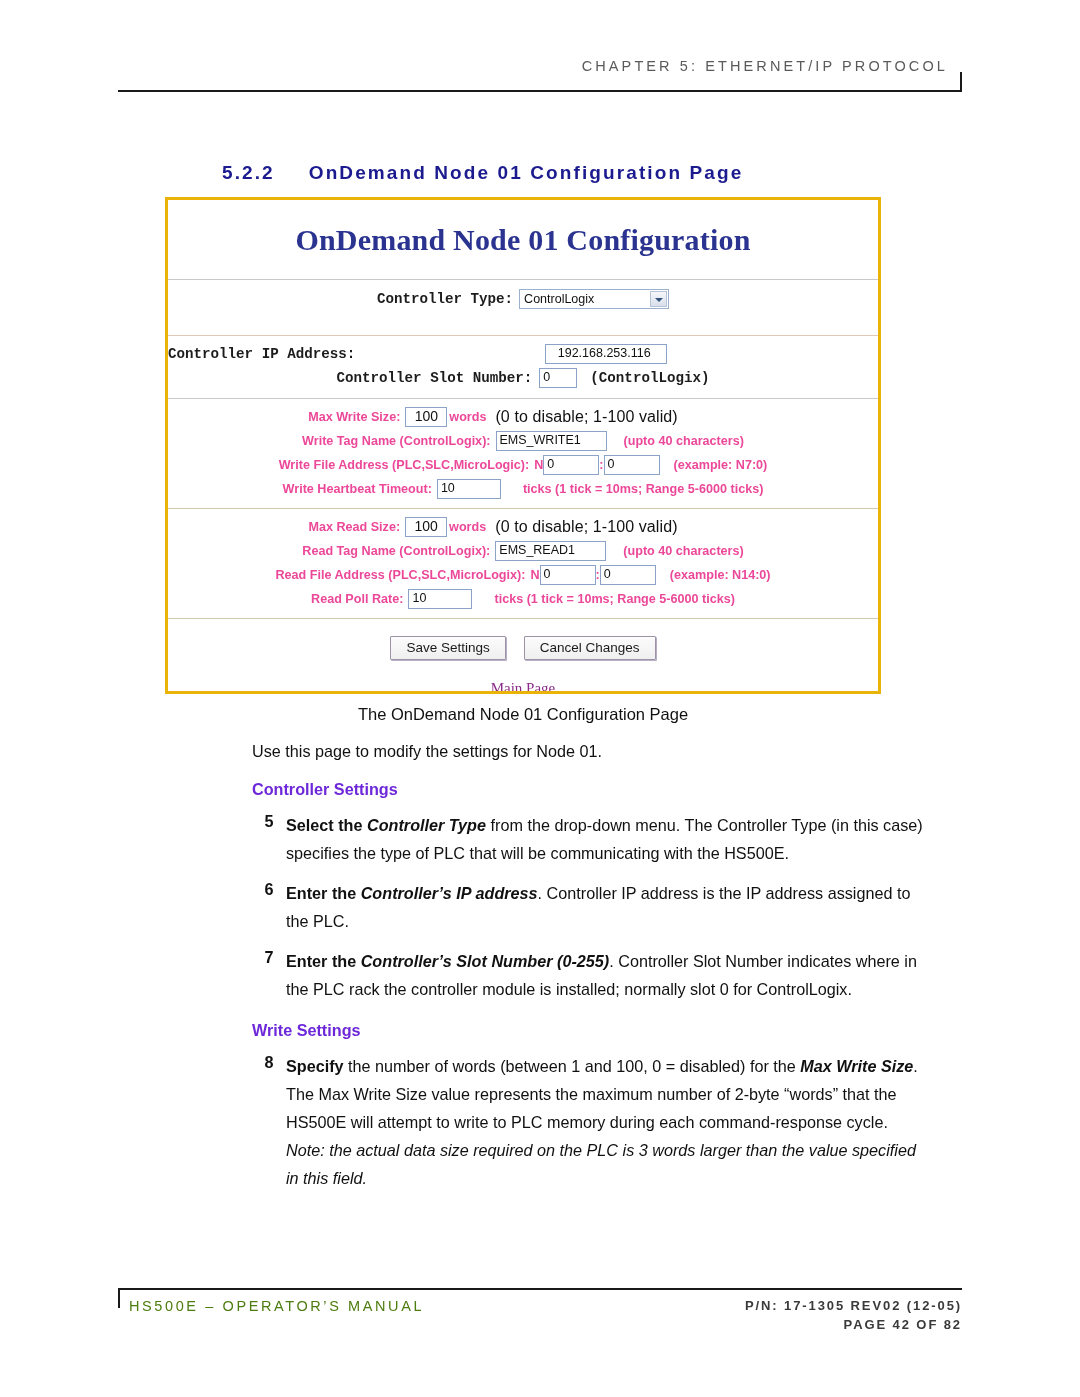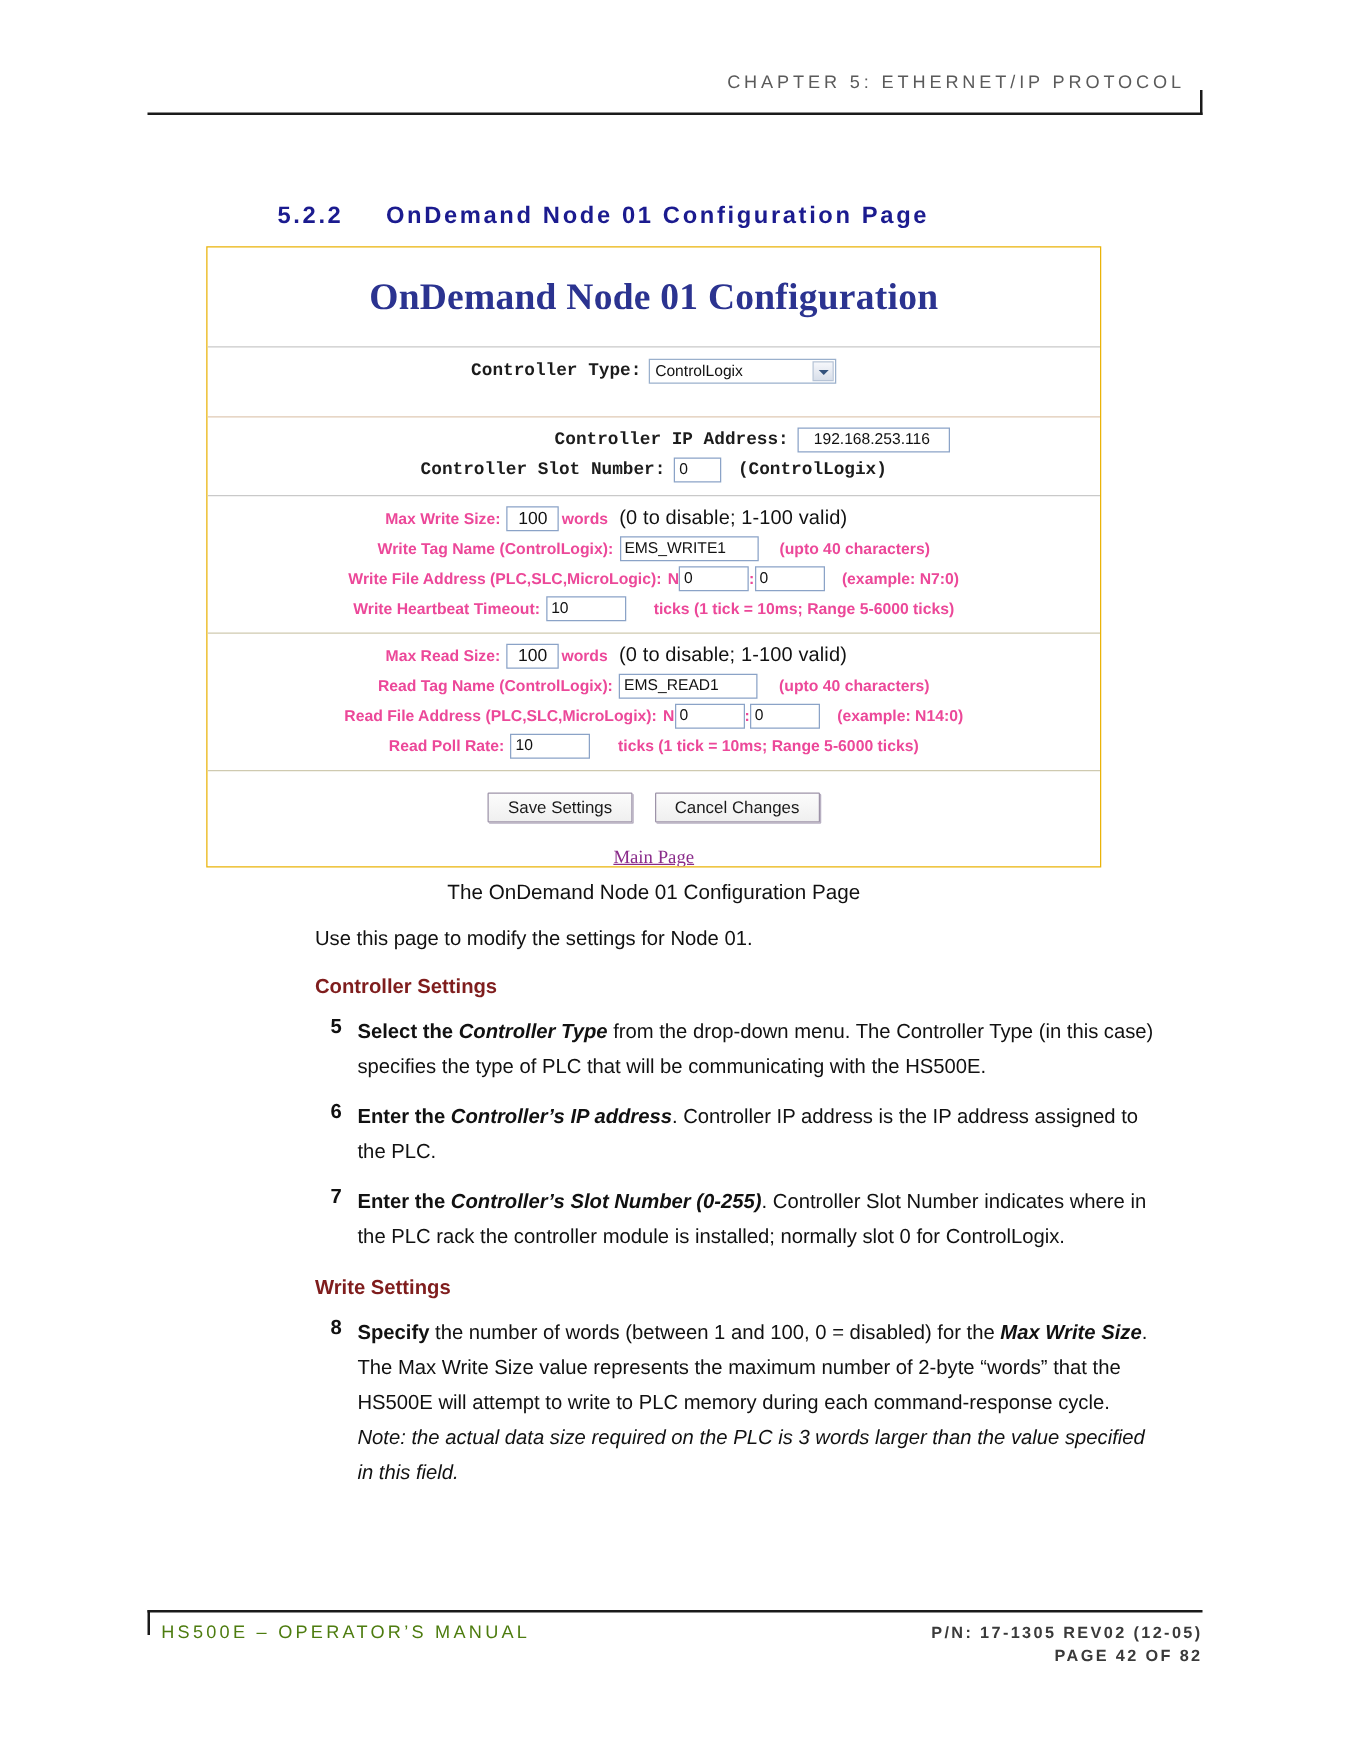--- a/index.html
+++ b/index.html
@@ -64,21 +64,21 @@
   }
   .section-title .num { margin-right: 34px; }
 
   
   .shot {
     position: absolute;
     left: 165px;
     top: 197px;
     width: 716px;
     height: 497px;
-    border: 1px solid #eab308;
+    border: 3px solid #eab308;
     background: #ffffff;
     box-sizing: border-box;
     overflow: hidden;
   }
   .shot-title-band {
     height: 79px;
     display: flex;
     align-items: center;
     justify-content: center;
     border-bottom: 1px solid #c9c9c9;
@@ -235,21 +235,21 @@
   }
   .para {
     font-size: 16.2px;
     line-height: 20.8px;
     color: #111;
     margin: 0 0 14px 0;
   }
   .subhead {
     font-size: 16.2px;
     font-weight: bold;
-    color: #7f1d1d;
+    color: #6d28d9;
     margin: 18px 0 12px 0;
   }
   .num-item {
     display: flex;
     margin: 0 0 12px 0;
   }
   .num-item .n {
     width: 34px;
     flex: 0 0 34px;
     font-size: 16.2px;
@@ -338,21 +338,21 @@
       <span class="mono">Controller Type:</span>
       <span style="width:6px;"></span>
       <span class="selbox">
         <span class="sel-text">ControlLogix</span>
         <span class="sel-arrow"></span>
       </span>
     </div>
   </div>
 
   <div class="grp sep-gray" style="padding:6px 0 8px 0;">
-    <div class="row" style="justify-content:flex-end;">
+    <div class="row" style="justify-content:space-between;">
       <span class="mono">Controller IP Address:</span>
       <span style="width:7px;"></span>
       <span class="tbox w-ip">192.168.253.116</span>
       <span style="width:120px;"></span>
     </div>
     <div class="row" style="justify-content:center;">
       <span class="mono">Controller Slot Number:</span>
       <span style="width:7px;"></span>
       <span class="tbox w-slot">0</span>
       <span style="width:13px;"></span>

